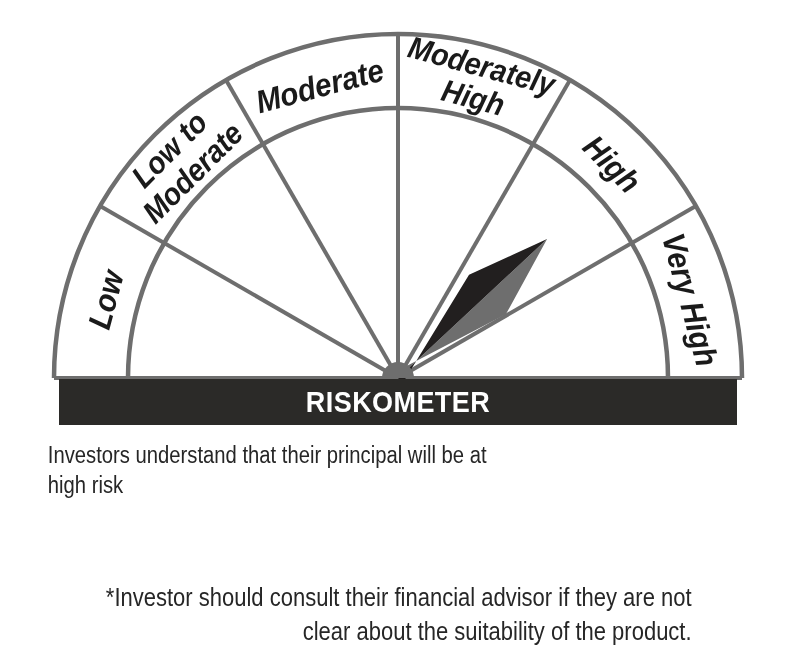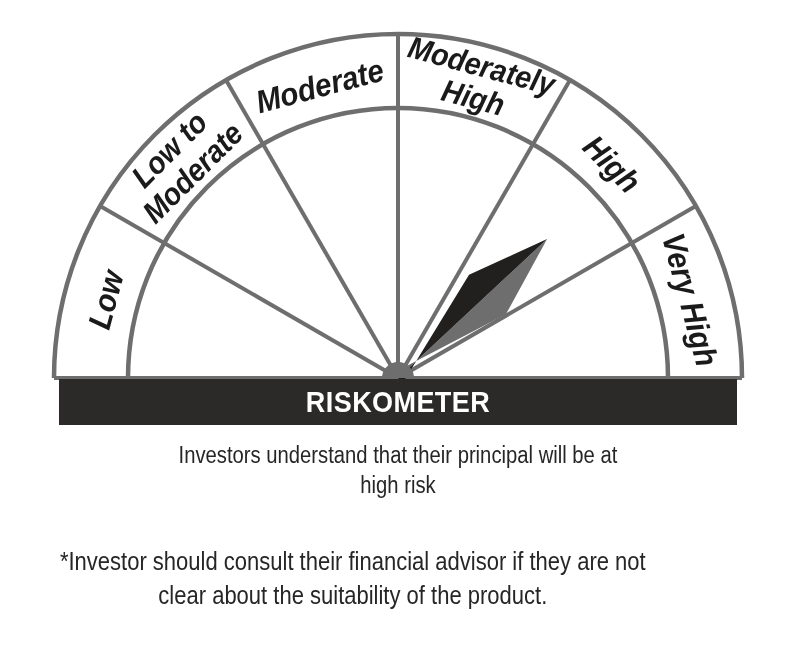--- a/index.html
+++ b/index.html
@@ -28,36 +28,36 @@
     height: 430px;
   }
   svg.gauge {
     display: block;
   }
   .caption-block {
     position: absolute;
     left: 0;
     top: 440px;
     width: 796px;
-    text-align: center;
+    text-align: left;
   }
   .caption-line {
     font-family: "Liberation Sans", sans-serif;
     font-size: 23px;
     line-height: 30px;
     color: #262626;
     transform: scaleX(0.88);
     transform-origin: center top;
   }
   .footnote-block {
     position: absolute;
     left: 14px;
-    top: 544px;
+    top: 580px;
     width: 770px;
-    text-align: center;
+    text-align: right;
   }
   .footnote-line {
     font-family: "Liberation Sans", sans-serif;
     font-size: 25px;
     line-height: 34px;
     color: #262626;
     transform: scaleX(0.88);
     transform-origin: left top;
   }
 </style>

